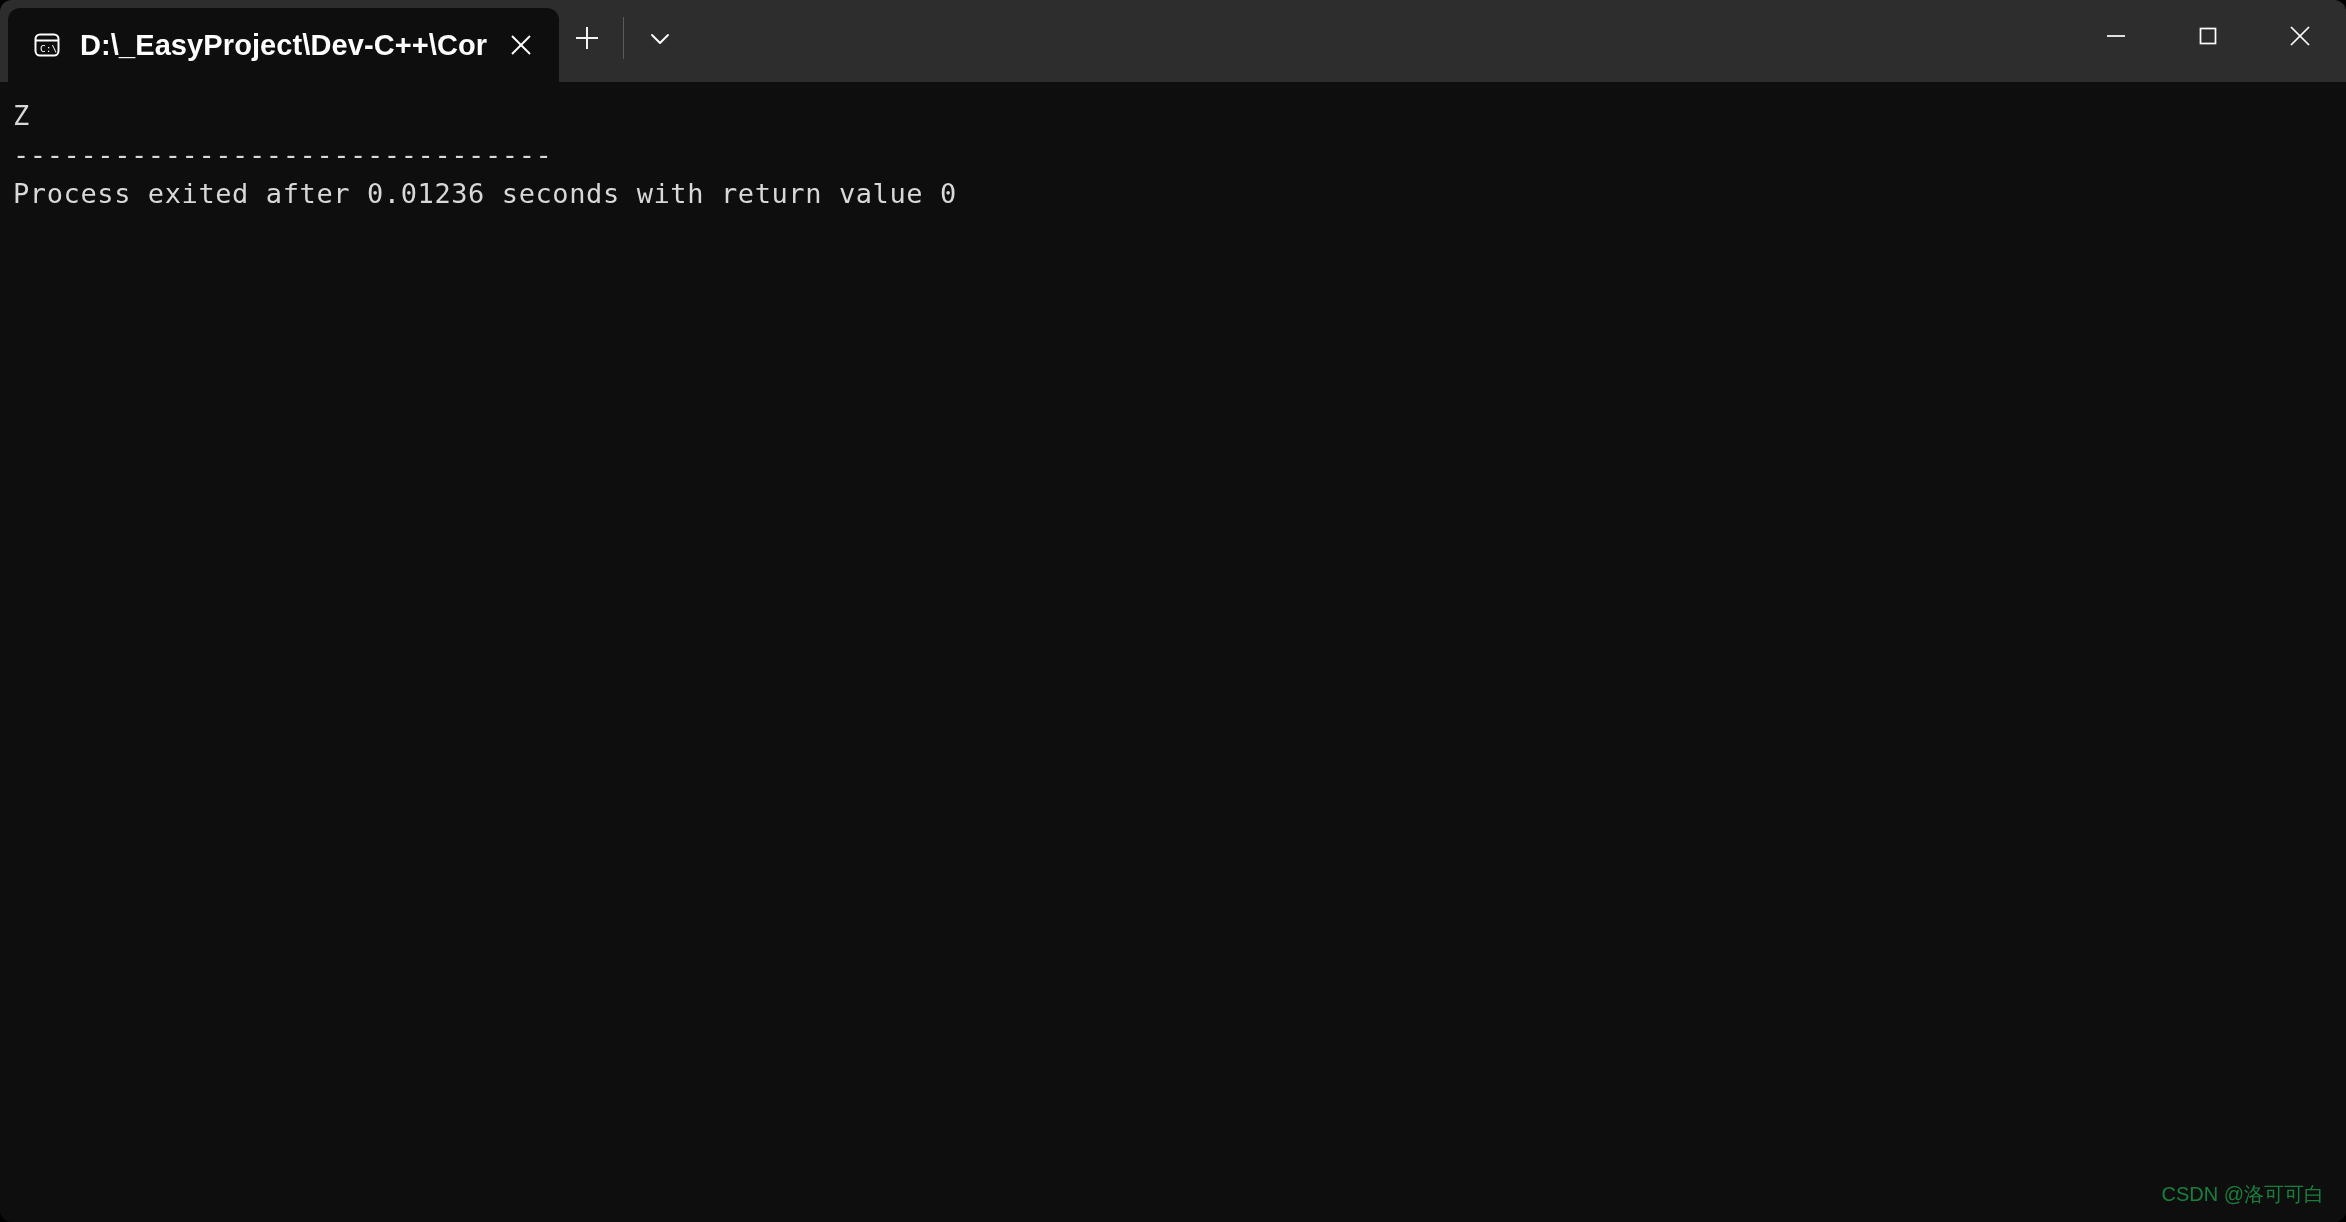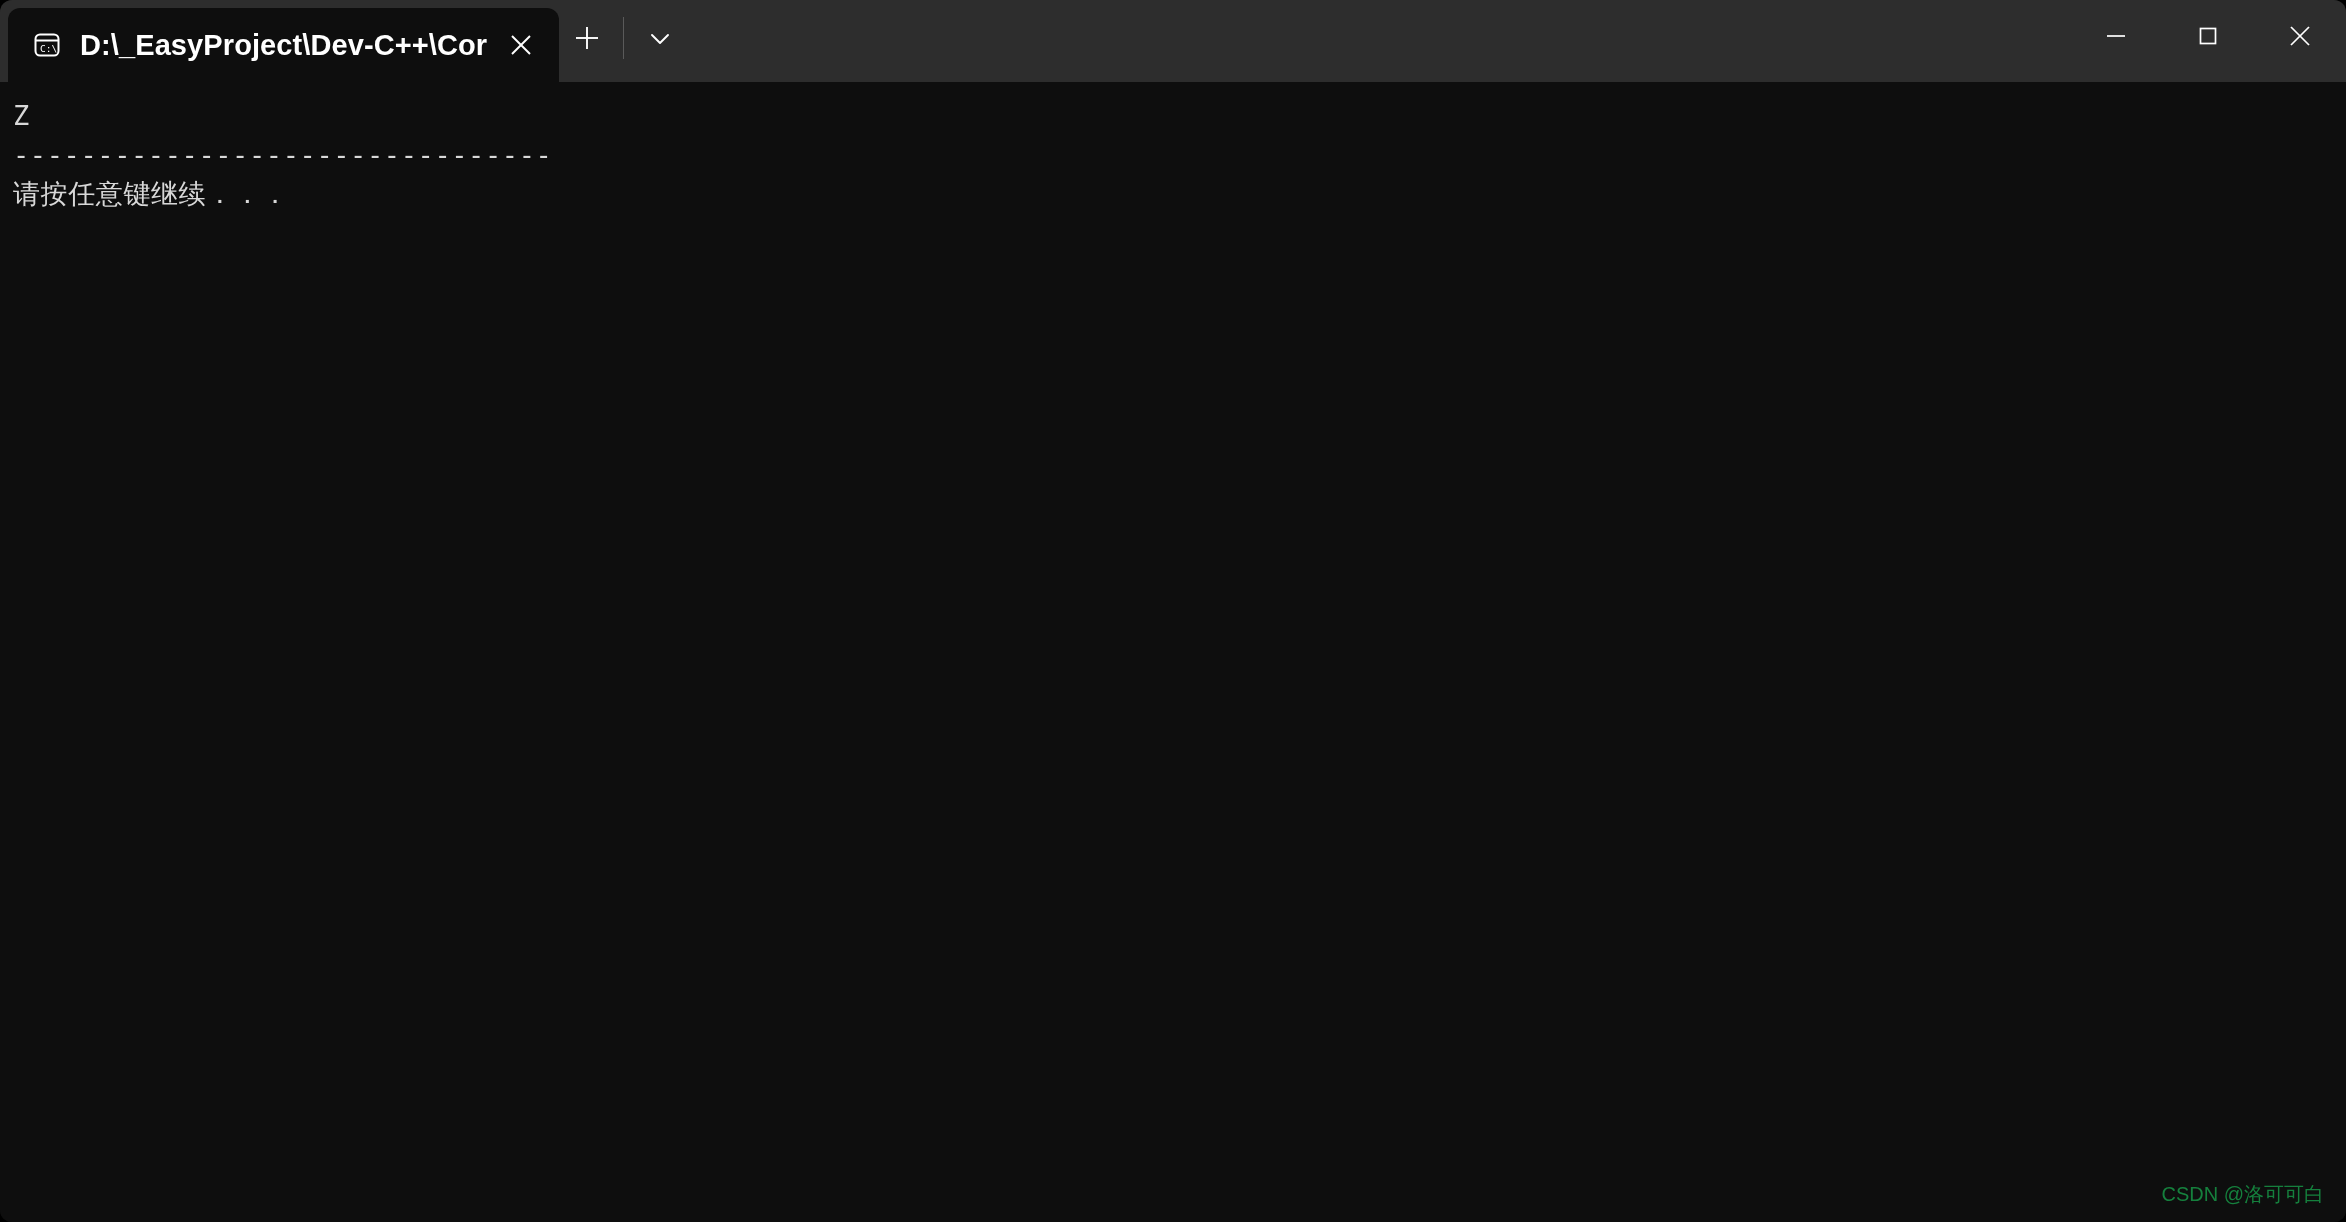--- a/index.html
+++ b/index.html
@@ -226,18 +226,18 @@
       </span>
     </div>
 
   </div>
 
   <div id="terminal">
     <div class="term-line">Z</div>
     <div class="term-line blank"></div>
     <div class="term-line blank"></div>
     <div class="term-line">--------------------------------</div>
-    <div class="term-line">请按任意键继续．．．</div>
+    <div class="term-line">Process exited after 0.01236 seconds with return value 0</div>
   </div>
 
   <div id="watermark">CSDN @洛可可白</div>
 
 </div>
 
 </body></html>

